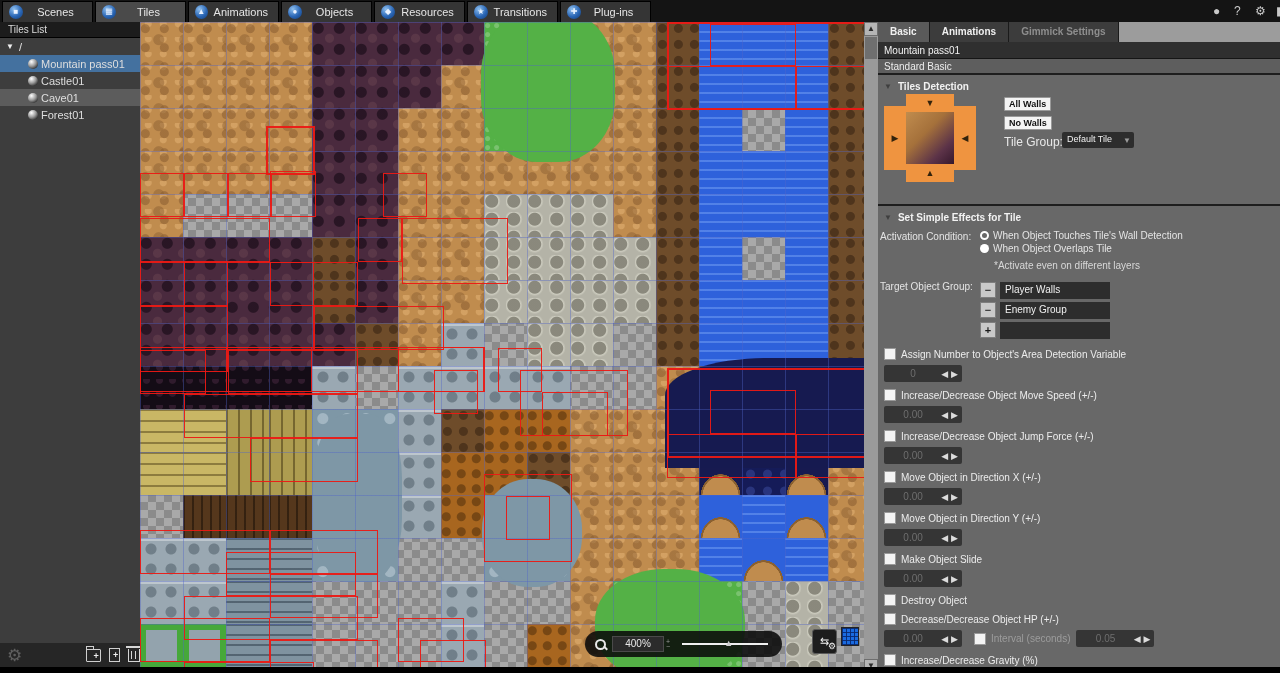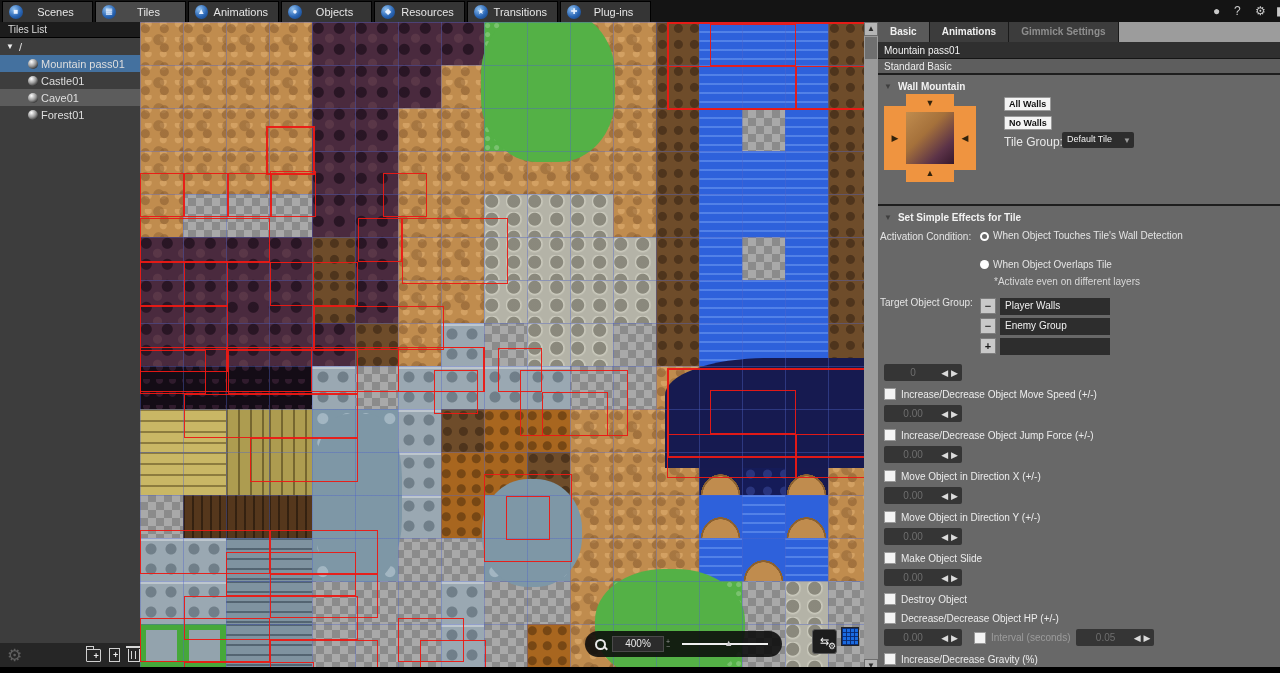--- a/index.html
+++ b/index.html
@@ -556,21 +556,21 @@
       <div class="ptab active">Basic</div>
       <div class="ptab">Animations</div>
       <div class="ptab disabled">Gimmick Settings</div>
       <div class="ptabfill"></div>
     </div>
   <div id="pname">Mountain pass01</div>
   <div id="ptype">Standard Basic</div>
 
   <div class="sechead">
     <span class="tri">▼</span>
-    <span>Wall Mountain</span>
+    <span>Tiles Detection</span>
   </div>
   <div id="wallwrap">
     <div class="flap" style="left:28px;top:0;width:48px;height:18px">▼</div>
     <div class="flap" style="left:28px;top:70px;width:48px;height:18px">▲</div>
     <div class="flap" style="left:6px;top:12px;width:22px;height:64px">▶</div>
     <div class="flap" style="left:76px;top:12px;width:22px;height:64px">◀</div>
     <div id="walltile"></div>
     <div class="wbtn" style="left:126px;top:3px">All Walls</div>
     <div class="wbtn" style="left:126px;top:22px">No Walls</div>
     <div id="tglabel">Tile Group:</div>
@@ -581,21 +581,21 @@
   </div>
   <div class="divider"></div>
 
   <div class="sechead">
     <span class="tri">▼</span>
     <span>Set Simple Effects for Tile</span>
   </div>
   <div class="condrow">
     <div class="condlabel">Activation Condition:</div>
     <div id="radios">
-        <div style="display: flex; margin-bottom: 17px; align-items: flex-end;">
+        <div style="display: flex; margin-bottom: 1px;">
           <span class="radio sel"></span>
           <span class="rlabel">When Object Touches Tile's Wall Detection</span>
         </div>
         <div style="display: flex; margin-bottom: 3px;">
           <span class="radio unsel"></span>
           <span class="rlabel">When Object Overlaps Tile</span>
         </div>
       </div>
   </div>
   <div class="note">*Activate even on different layers</div>
@@ -612,20 +612,24 @@
         </div>
         <div class="grouprow">
           <span class="gbtn add">+</span>
           <span class="gfield"></span>
         </div>
       </div>
   </div>
 
   <div id="effects" style="margin-top:9px">
       <div class="fxblock">
+        <div class="fxrow">
+          <span class="chk"></span>
+          <span class="fxlabel">Assign Number to Object's Area Detection Variable</span>
+        </div>
         <div class="steprow">
           <span class="stepper">
             <span class="val">0</span>
             <span class="arr">◀</span>
             <span class="arr">▶</span>
           </span>
         </div>
       </div>
       <div class="fxblock">
         <div class="fxrow">

